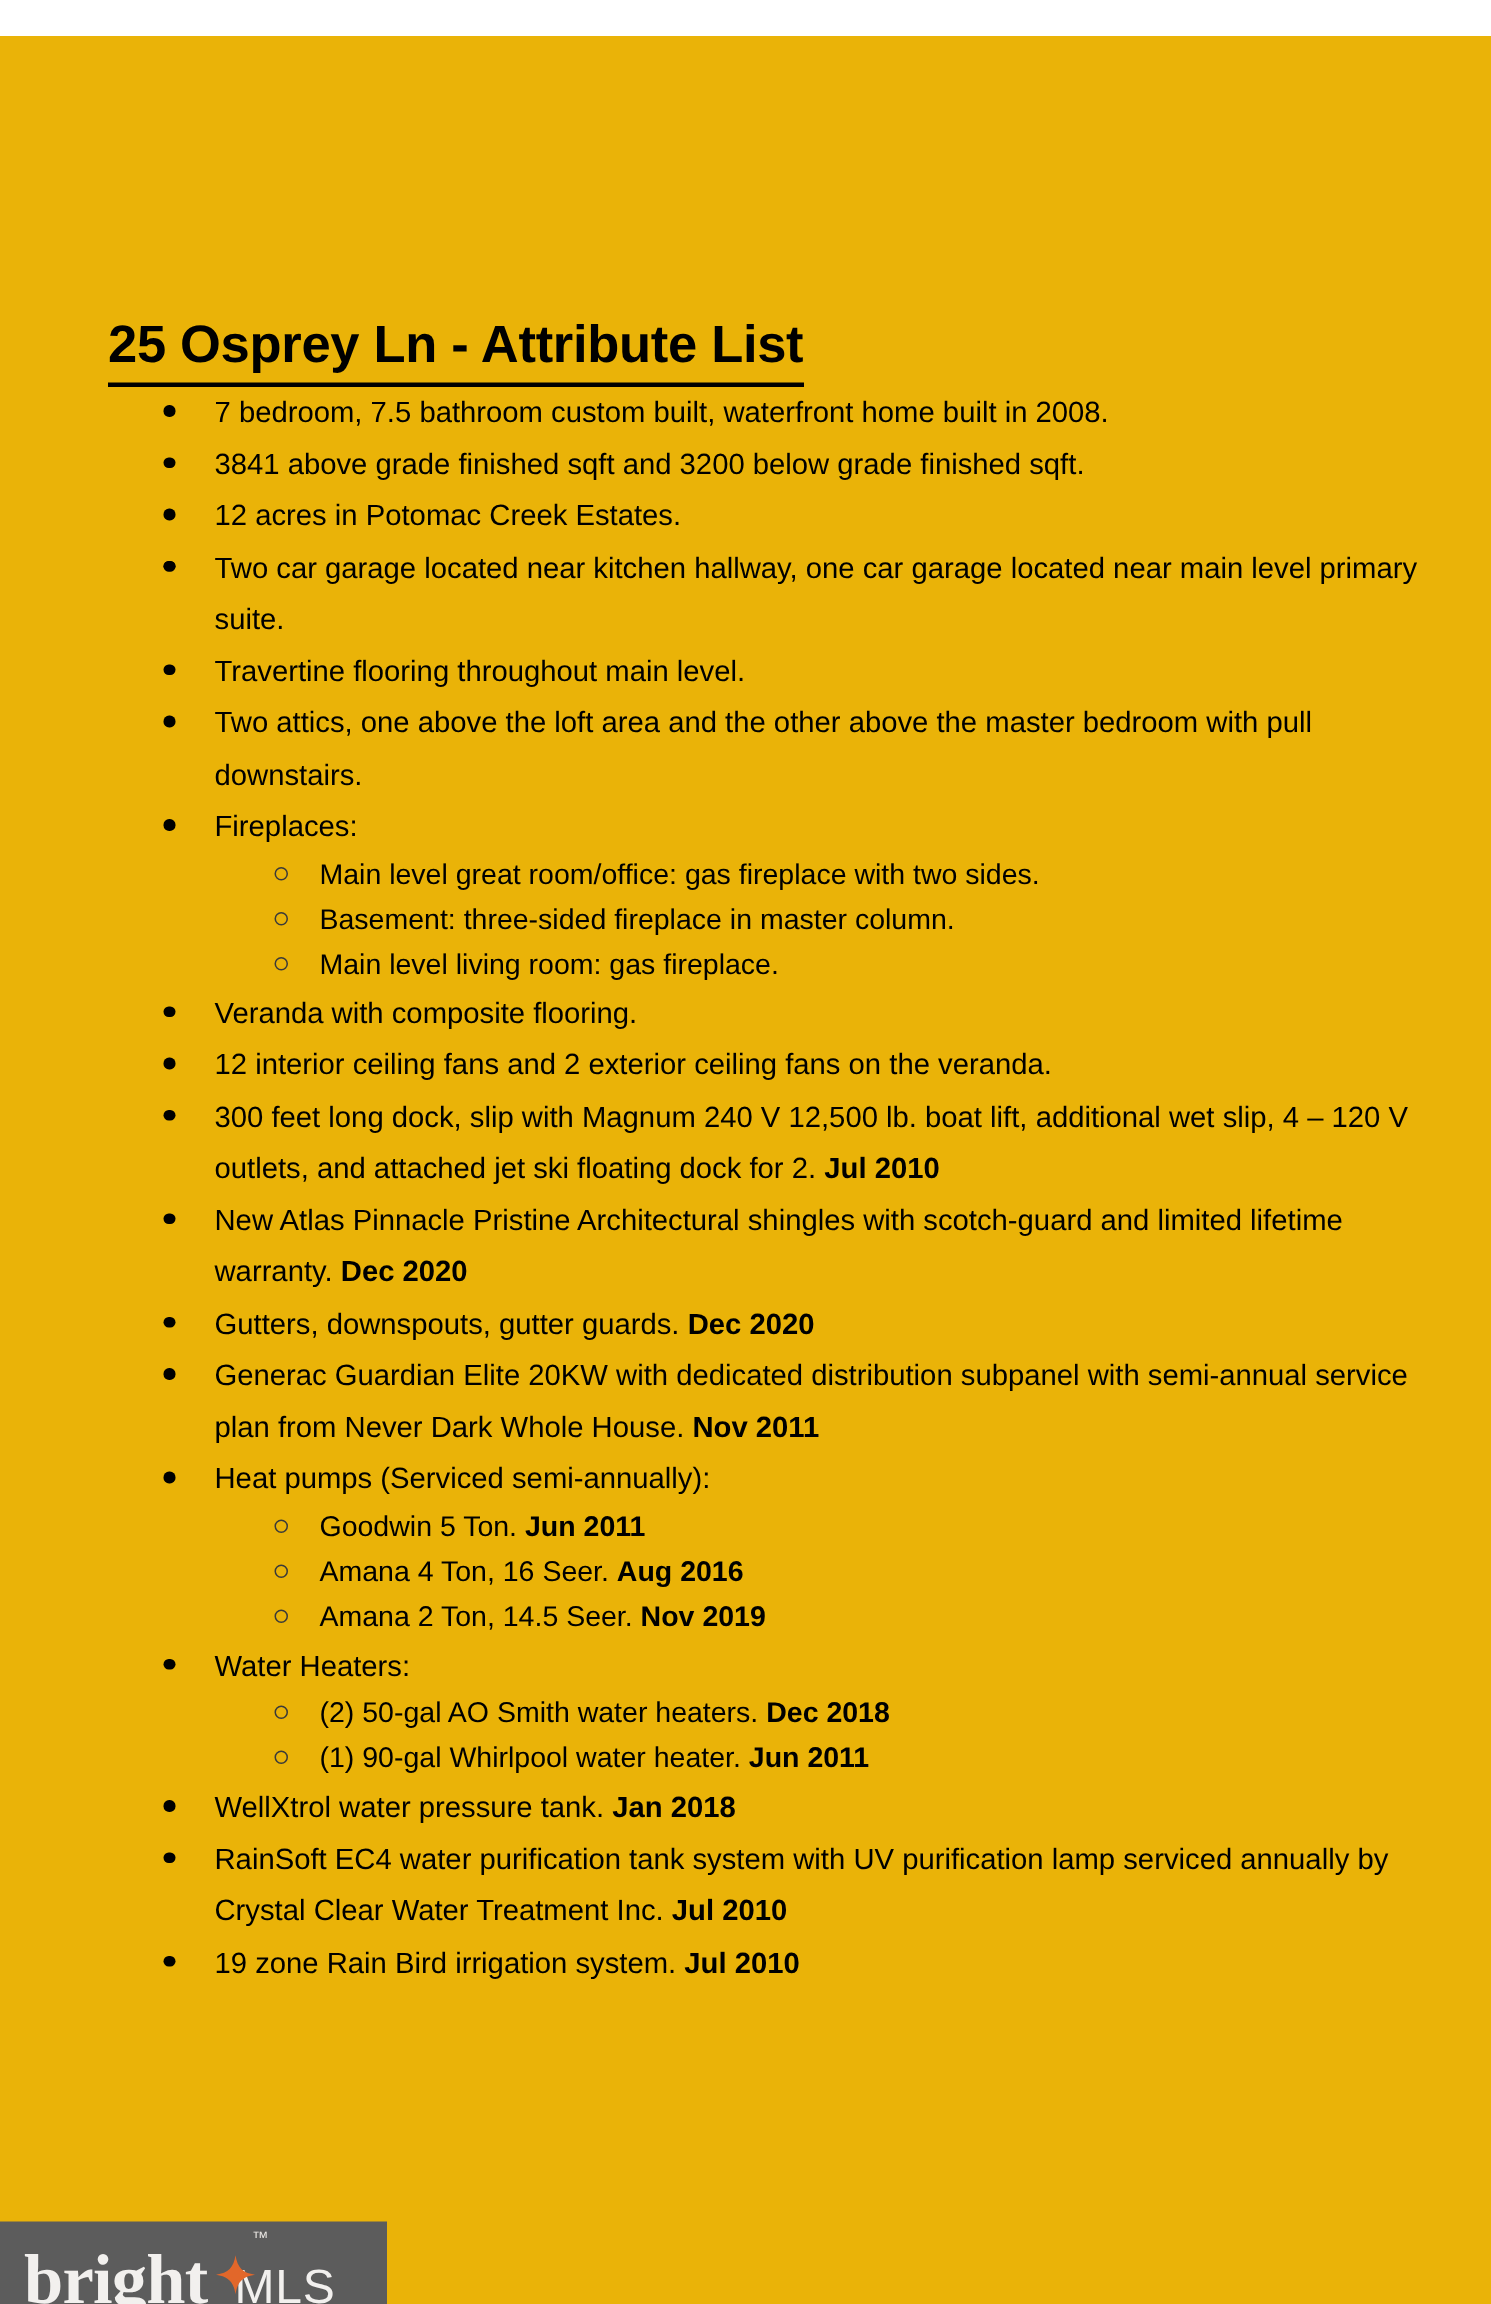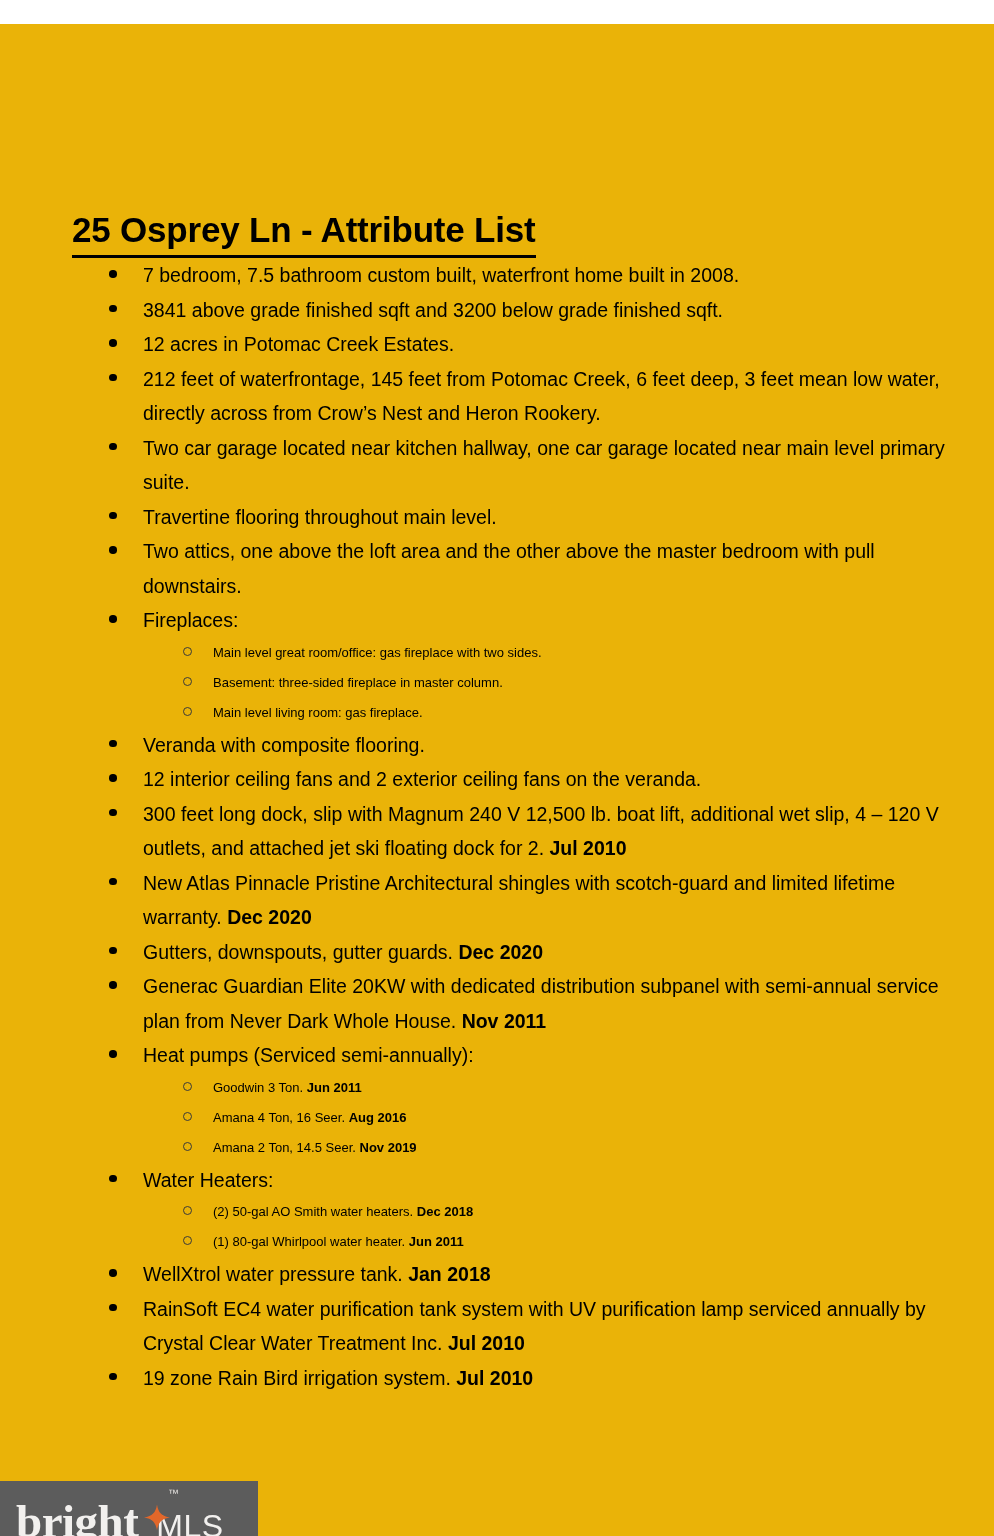--- a/index.html
+++ b/index.html
@@ -64,21 +64,21 @@
     border-radius: 50%;
   }
 
   ul.lvl2 {
     margin-top: 0;
     padding-left: 22px;
   }
   li.subbullet {
     position: relative;
     padding-left: 48px;
-    font-size: 13px;
+    font-size: 19px;
     line-height: 30px;
     color: #000000;
   }
   li.subbullet > .marker-circle {
     position: absolute;
     left: 18px;
     top: 9px;
     width: 9px;
     height: 9px;
     border: 1.4px solid #3a3a3a;
@@ -151,43 +151,43 @@
 
 <div class="page">
 
   <h1 class="doc-title">25 Osprey Ln - Attribute List</h1>
 
   <div class="attr-list">
     <ul class="lvl1">
         <li class="bullet"><span class="marker-disc"></span><span>7 bedroom, 7.5 bathroom custom built, waterfront home built in 2008.</span></li>
         <li class="bullet"><span class="marker-disc"></span><span>3841 above grade finished sqft and 3200 below grade finished sqft.</span></li>
         <li class="bullet"><span class="marker-disc"></span><span>12 acres in Potomac Creek Estates.</span></li>
-        <li class="bullet"><span class="marker-disc"></span><span>212 feet of waterfrontage, 145 feet from Potomac Creek, 6 feet deep, 3 feet mean low water, directly across from Crow’s Nest and Heron Rookery.</span></li>
+        <li class="bullet"><span class="marker-disc"></span></li>
         <li class="bullet"><span class="marker-disc"></span><span>Two car garage located near kitchen hallway, one car garage located near main level primary suite.</span></li>
         <li class="bullet"><span class="marker-disc"></span><span>Travertine flooring throughout main level.</span></li>
         <li class="bullet"><span class="marker-disc"></span><span>Two attics, one above the loft area and the other above the master bedroom with pull downstairs.</span></li>
         <li class="bullet"><span class="marker-disc"></span><span>Fireplaces:</span><ul class="lvl2">
             <li class="subbullet"><span class="marker-circle"></span><span>Main level great room/office: gas fireplace with two sides.</span></li>
             <li class="subbullet"><span class="marker-circle"></span><span>Basement: three-sided fireplace in master column.</span></li>
             <li class="subbullet"><span class="marker-circle"></span><span>Main level living room: gas fireplace.</span></li>
           </ul></li>
         <li class="bullet"><span class="marker-disc"></span><span>Veranda with composite flooring.</span></li>
         <li class="bullet"><span class="marker-disc"></span><span>12 interior ceiling fans and 2 exterior ceiling fans on the veranda.</span></li>
         <li class="bullet"><span class="marker-disc"></span><span>300 feet long dock, slip with Magnum 240 V 12,500 lb. boat lift, additional wet slip, 4 – 120 V outlets, and attached jet ski floating dock for 2.</span> <span class="bold-date">Jul 2010</span></li>
         <li class="bullet"><span class="marker-disc"></span><span>New Atlas Pinnacle Pristine Architectural shingles with scotch-guard and limited lifetime warranty.</span> <span class="bold-date">Dec 2020</span></li>
         <li class="bullet"><span class="marker-disc"></span><span>Gutters, downspouts, gutter guards.</span> <span class="bold-date">Dec 2020</span></li>
         <li class="bullet"><span class="marker-disc"></span><span>Generac Guardian Elite 20KW with dedicated distribution subpanel with semi-annual service plan from Never Dark Whole House.</span> <span class="bold-date">Nov 2011</span></li>
         <li class="bullet"><span class="marker-disc"></span><span>Heat pumps (Serviced semi-annually):</span><ul class="lvl2">
-            <li class="subbullet"><span class="marker-circle"></span><span>Goodwin 3 Ton.</span> <span class="bold-date">Jun 2011</span></li>
+            <li class="subbullet"><span class="marker-circle"></span><span>Goodwin 5 Ton.</span> <span class="bold-date">Jun 2011</span></li>
             <li class="subbullet"><span class="marker-circle"></span><span>Amana 4 Ton, 16 Seer.</span> <span class="bold-date">Aug 2016</span></li>
             <li class="subbullet"><span class="marker-circle"></span><span>Amana 2 Ton, 14.5 Seer.</span> <span class="bold-date">Nov 2019</span></li>
           </ul></li>
         <li class="bullet"><span class="marker-disc"></span><span>Water Heaters:</span><ul class="lvl2">
             <li class="subbullet"><span class="marker-circle"></span><span>(2) 50-gal AO Smith water heaters.</span> <span class="bold-date">Dec 2018</span></li>
-            <li class="subbullet"><span class="marker-circle"></span><span>(1) 80-gal Whirlpool water heater.</span> <span class="bold-date">Jun 2011</span></li>
+            <li class="subbullet"><span class="marker-circle"></span><span>(1) 90-gal Whirlpool water heater.</span> <span class="bold-date">Jun 2011</span></li>
           </ul></li>
         <li class="bullet"><span class="marker-disc"></span><span>WellXtrol water pressure tank.</span> <span class="bold-date">Jan 2018</span></li>
         <li class="bullet"><span class="marker-disc"></span><span>RainSoft EC4 water purification tank system with UV purification lamp serviced annually by Crystal Clear Water Treatment Inc.</span> <span class="bold-date">Jul 2010</span></li>
         <li class="bullet"><span class="marker-disc"></span><span>19 zone Rain Bird irrigation system.</span> <span class="bold-date">Jul 2010</span></li>
       </ul>
   </div>
 
   <div class="mls-logo">
     <div class="logo-inner">
       <span class="logo-bright">

